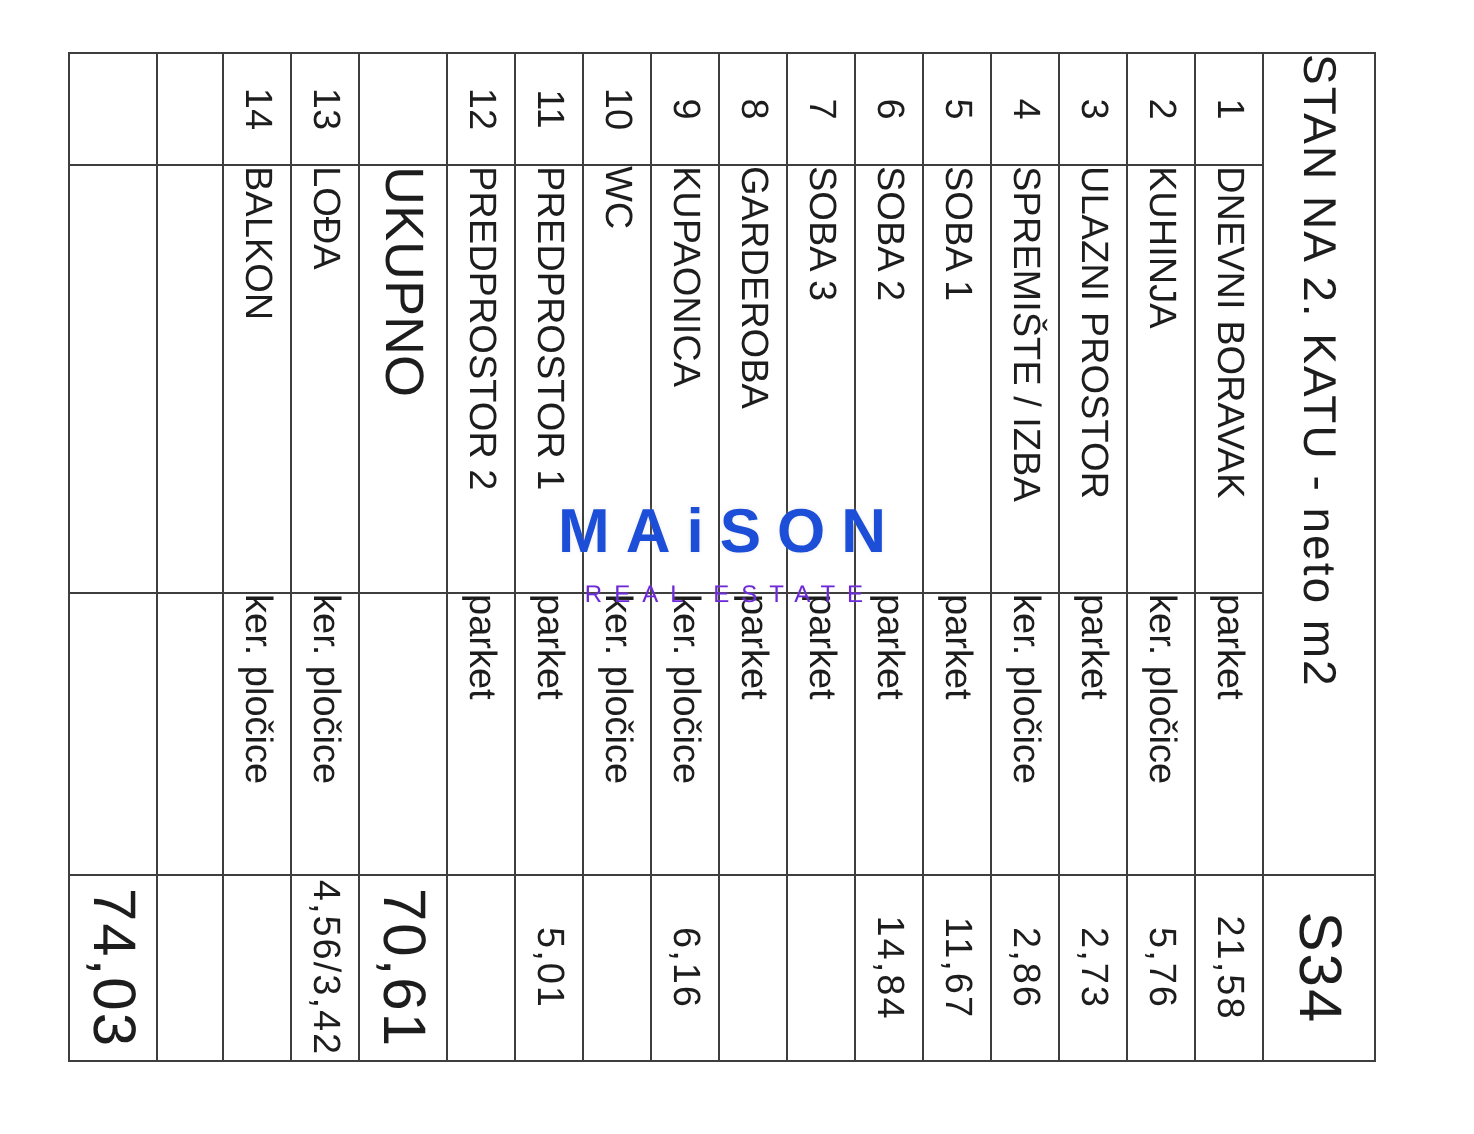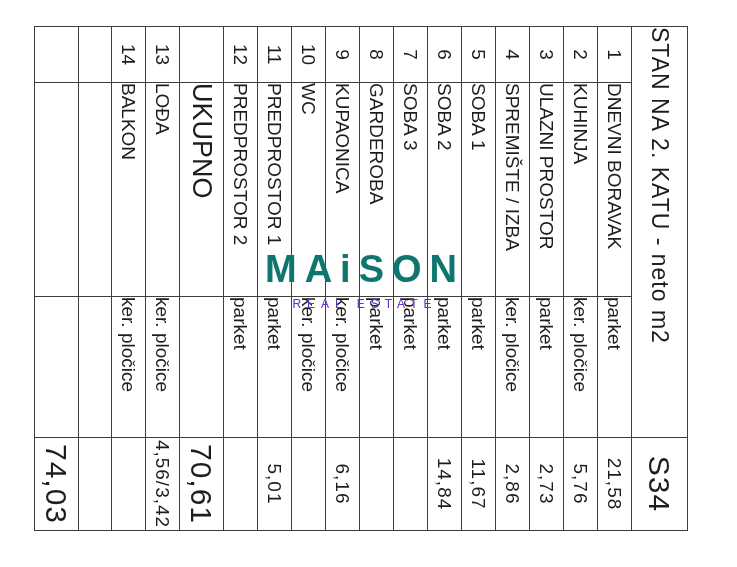--- a/index.html
+++ b/index.html
@@ -32,21 +32,21 @@
   .c-val  { text-align:center; font-size:19px; letter-spacing:1px; }
   tr.row-subtotal .c-name { font-size:27px; }
   tr.row-subtotal .c-val  { font-size:30px; }
   tr.row-grand .c-val     { font-size:30px; }
   
   .watermark {
     position:absolute; left:258px; top:248px; width:214px;
     text-align:center; z-index:5; pointer-events:none;
   }
   .wm-brand {
-    font-size:38px; font-weight:bold; letter-spacing:8px; color:#0f766e;
+    font-size:31px; font-weight:bold; letter-spacing:8px; color:#1d4ed8;
     text-shadow:0 0 2px rgba(200,200,200,0.35);
   }
   .wm-tag {
     margin-top:6px; font-size:12px; font-weight:normal; letter-spacing:6px;
     color:#6d28d9; text-shadow:0 0 1px rgba(200,200,200,0.35);
   }
 </style>
 </head>
 <body>
 

